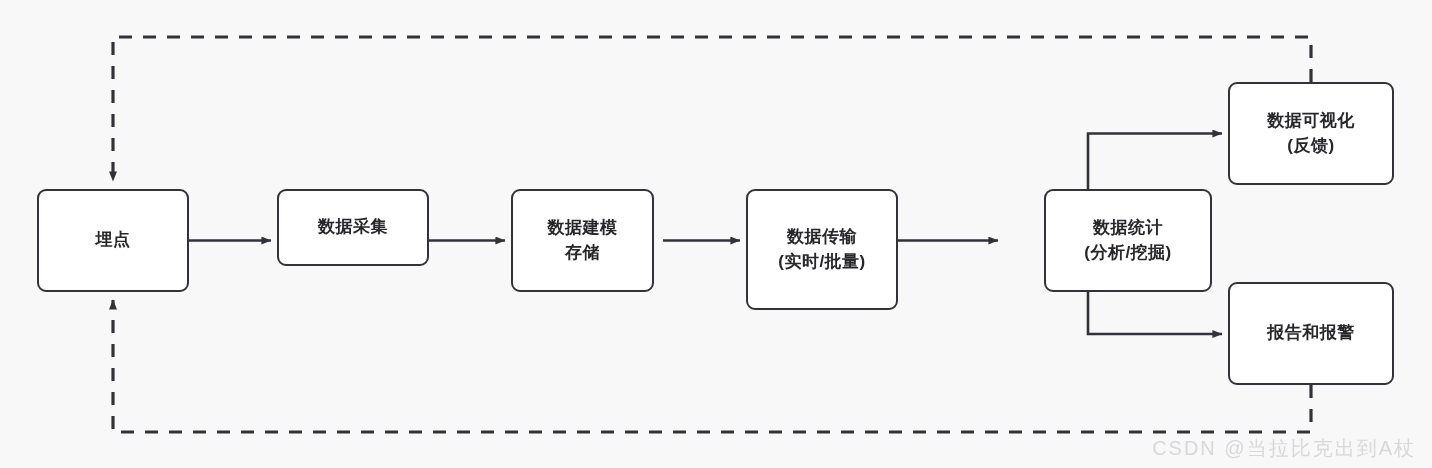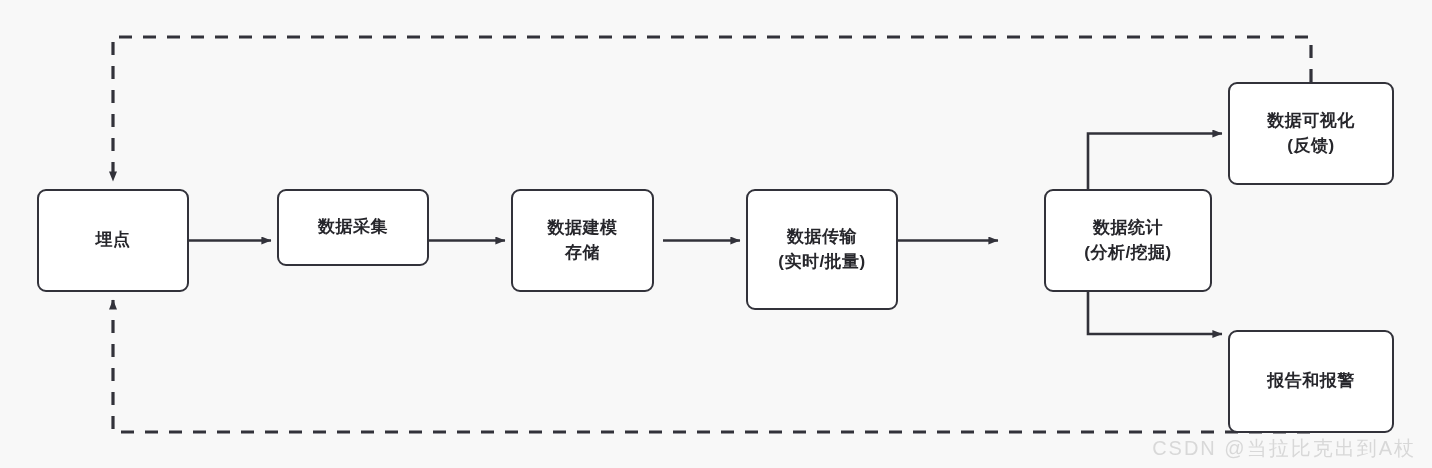--- a/index.html
+++ b/index.html
@@ -116,19 +116,19 @@
   <div class="node" style="left:1004px; top:189px; width:168px; height:103px;margin-left:40px;">
     <span class="node-label">数据统计
 (分析/挖掘)</span>
   </div>
 
   <div class="node" style="left:1228px; top:82px; width:166px; height:103px;">
     <span class="node-label">数据可视化
 (反馈)</span>
   </div>
 
-  <div class="node" style="left:1228px; top:282px; width:166px; height:103px;margin-top:48px;">
+  <div class="node" style="left:1228px; top:282px; width:166px; height:103px;">
     <span class="node-label">报告和报警</span>
   </div>
 
   <div class="watermark">CSDN @当拉比克出到A杖</div>
 
 </div>
 
 </body></html>

